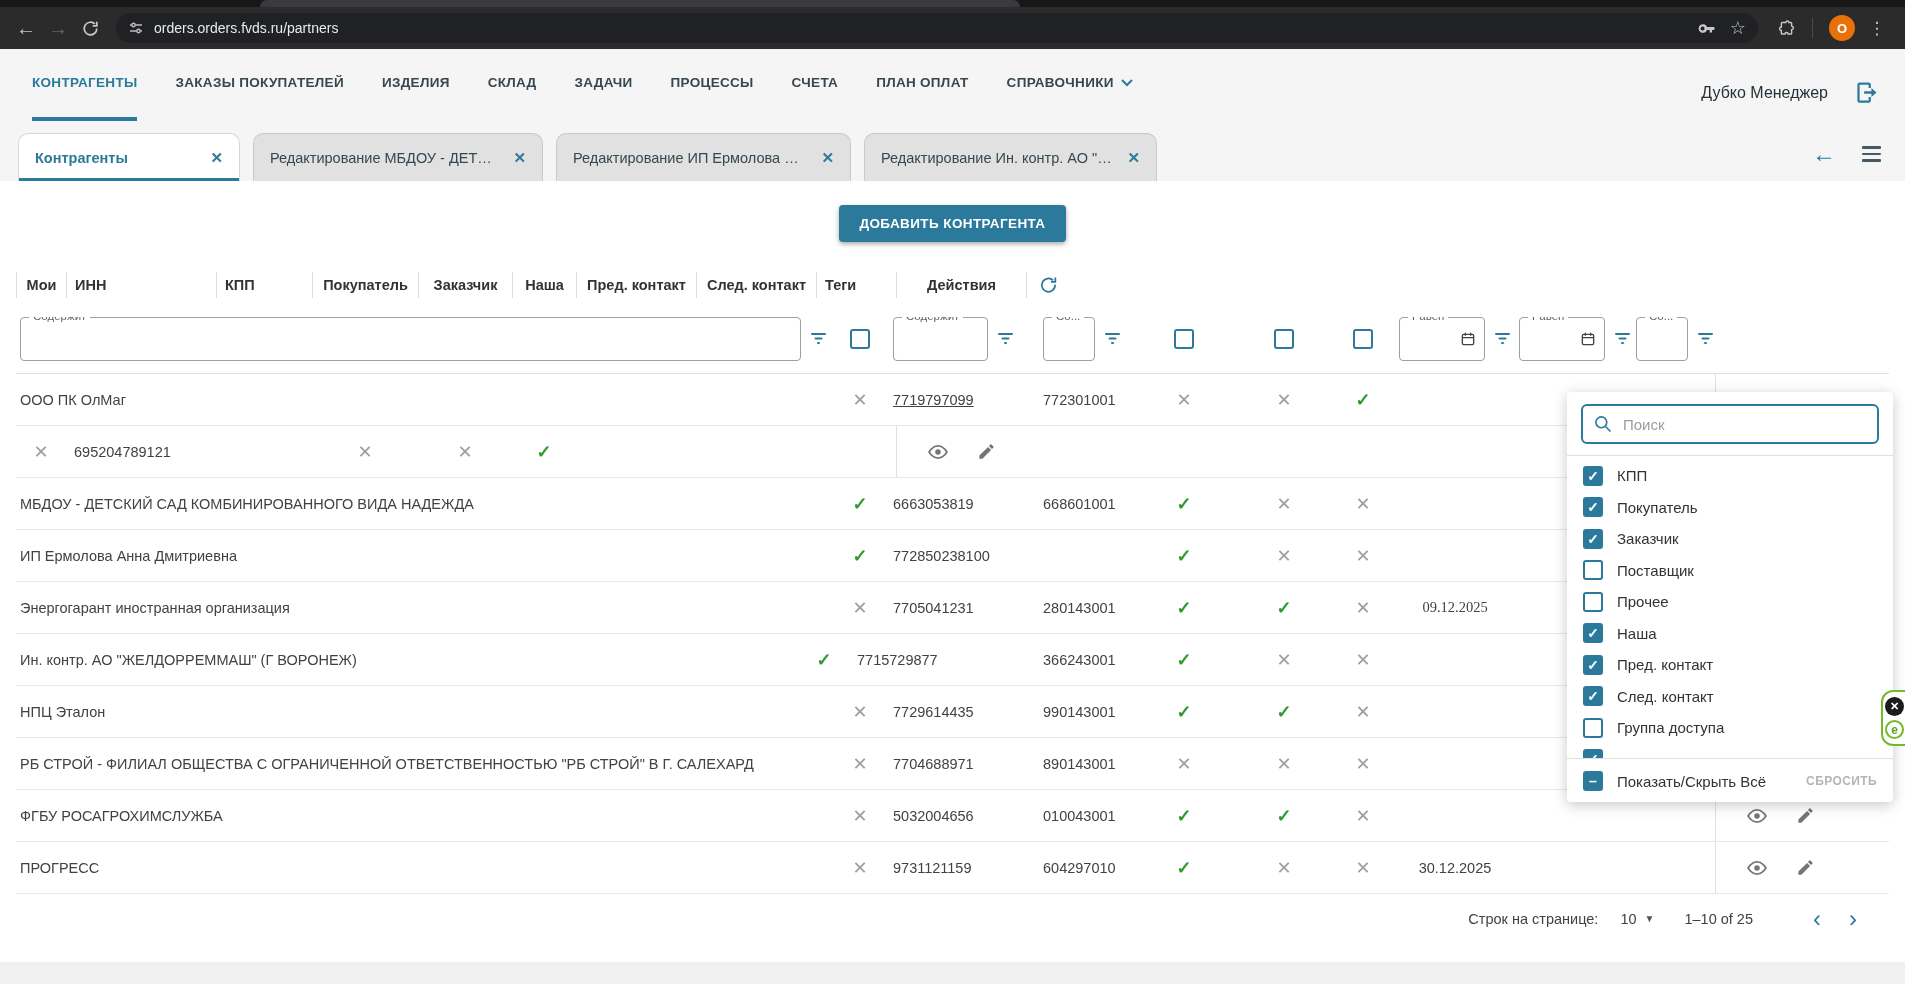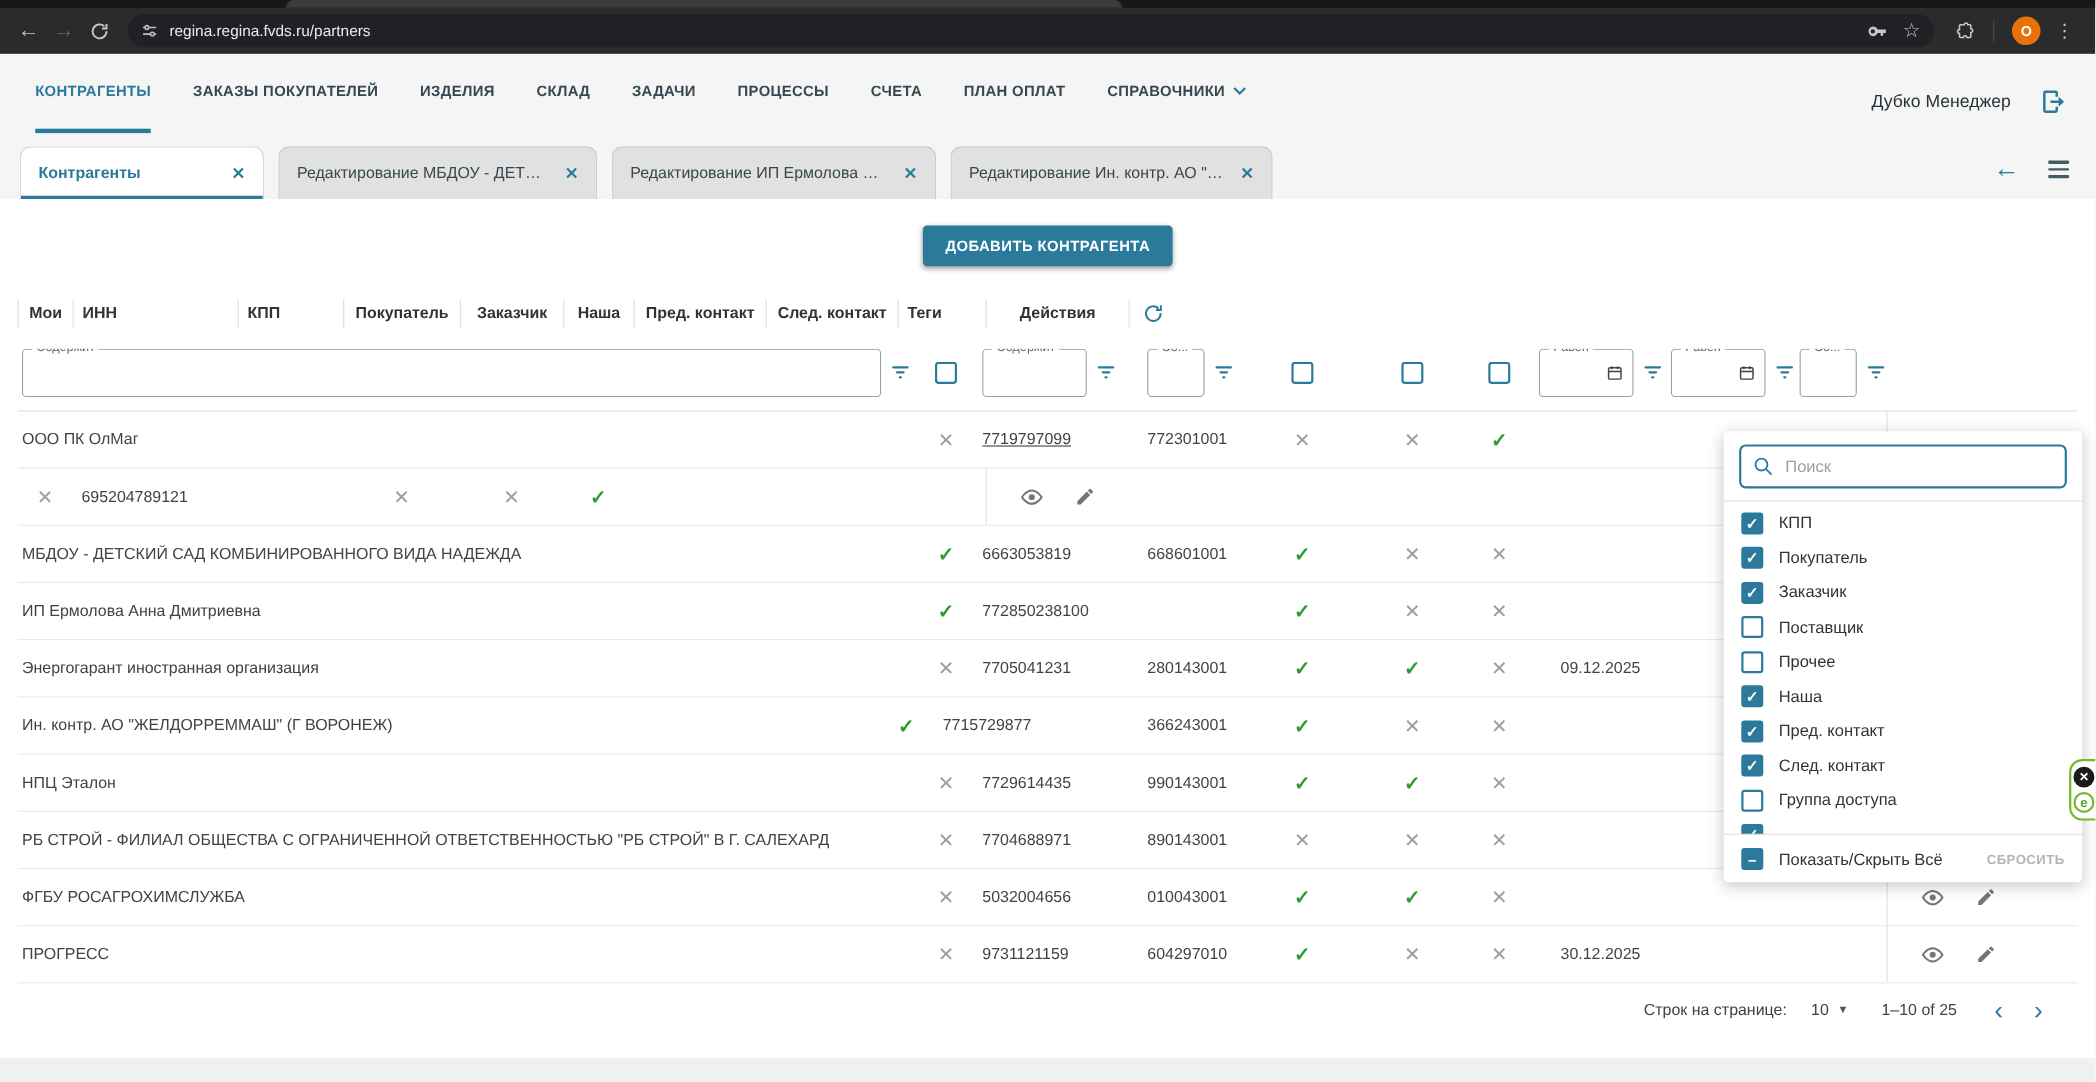--- a/index.html
+++ b/index.html
@@ -64,21 +64,21 @@
   .flabel { position:absolute; top:-8px; left:8px; background:#fff; padding:0 4px; font-size:11.5px; color:#5f6368; white-space:nowrap; }
   .finput input { border:none; outline:none; width:100%; height:100%; font-family:inherit; font-size:14px; background:transparent; }
   .cbox { width:20px; height:20px; border:2px solid var(--accent); border-radius:3px; background:#fff; display:flex; align-items:center; justify-content:center; color:#fff; font-size:14px; font-weight:bold; flex:0 0 auto; cursor:pointer; }
   .cbox.on { background:var(--accent); }
 
   
   .pag { height:49px; display:flex; align-items:center; justify-content:flex-end; padding-right:34px; font-size:14.5px; color:#424242; gap:0; }
   .pag .lbl { margin-right:22px; }
   .rpp { display:flex; align-items:center; gap:8px; margin-right:30px; cursor:pointer; }
   .rpp .car { font-size:10px; color:#555; }
-  .range { margin-right:20px;text-align:center; }
+  .range { margin-right:46px;text-align:center; }
   .pchev { color:var(--accent); font-size:24px; line-height:1; padding:0 14px; cursor:pointer; }
 
   
   .col-menu { position:absolute; left:1567px; top:392px; width:326px; height:410px; background:#fff; border-radius:4px; box-shadow:0 3px 14px rgba(0,0,0,.22); z-index:30; }
   .menu-search { margin:12px 14px 0; height:40px; border:2px solid var(--accent); border-radius:6px; display:flex; align-items:center; padding:0 10px; }
   .menu-search input { border:none; outline:none; flex:1; margin-left:10px; font-family:inherit; font-size:15px; color:#333; }
   .menu-search input::placeholder { color:#9e9e9e; }
   .menu-div { height:1px; background:#e0e0e0; margin-top:11px; }
   .menu-list { height:302px; overflow:hidden; padding:4px 0 0; position:relative; }
   .menu-item { display:flex; align-items:center; gap:14px; height:31.5px; padding:0 16px; font-size:15px; color:#333; cursor:pointer; }
@@ -117,21 +117,21 @@
       </div>
       <div class="urlpill">
         <span class="pill-ic" style="margin-left:0">
           <svg width="16" height="16" viewBox="0 0 16 16" fill="none" stroke="#bdbdbd" stroke-width="1.5">
               <circle cx="5.5" cy="5" r="1.7"></circle>
               <path d="M7.4 5H14M2 5h1.8"></path>
               <circle cx="10.5" cy="11" r="1.7"></circle>
               <path d="M2 11h6.7M12.4 11H14"></path>
             </svg>
         </span>
-        <span class="url-text">regina.regina.fvds.ru/partners</span>
+        <span class="url-text">orders.orders.fvds.ru/partners</span>
         <span class="pill-ic">
           <svg width="19" height="19" viewBox="0 0 24 24" fill="#c7c7c7">
               <path d="M12.65 10A5.5 5.5 0 1 0 12.65 14H16v3h3v-3h3v-4h-9.35zM7 14.5a2.5 2.5 0 1 1 0-5 2.5 2.5 0 0 1 0 5z"></path>
             </svg>
         </span>
         <span class="pill-ic" style="font-size:18px;color:#c7c7c7">☆</span>
       </div>
       <div class="bicon">
         <svg width="19" height="19" viewBox="0 0 24 24" fill="none" stroke="#c7c7c7" stroke-width="1.8">
             <path d="M9 4.5h2a2 2 0 1 1 4 0h2.5a1 1 0 0 1 1 1V9a2.2 2.2 0 1 1 0 4.4V18a1 1 0 0 1-1 1H14a2 2 0 1 0-4 0H6.5a1 1 0 0 1-1-1v-3.6a2.2 2.2 0 1 1 0-4.4V5.5a1 1 0 0 1 1-1H9z"></path>
@@ -476,21 +476,21 @@
             <div class="cell " style="width: 96px;">280143001</div>
             <div class="cell  t-center" style="width: 106px; display: flex;">
               <span class="mk ok">✓</span>
             </div>
             <div class="cell  t-center" style="width: 94px; display: flex;">
               <span class="mk ok">✓</span>
             </div>
             <div class="cell  t-center" style="width: 64px; display: flex;">
               <span class="mk no">✕</span>
             </div>
-            <div class="cell  t-center" style="width: 120px; display: flex;">09.12.2025</div>
+            <div class="cell  t-center" style="width: 120px; display: flex; font-family: Liberation Serif, serif;">09.12.2025</div>
             <div class="cell  t-center" style="width: 120px; display: flex;"></div>
             <div class="cell " style="width: 80px;"></div>
             <div class="cell c-actions" style="width: 130px;">
               <svg width="22" height="16" viewBox="0 0 24 18">
                 <path d="M2 9s4-6.8 10-6.8S22 9 22 9s-4 6.8-10 6.8S2 9 2 9z" fill="none" stroke="#757575" stroke-width="2"></path>
                 <circle cx="12" cy="9" r="3.1" fill="#757575"></circle>
               </svg>
               <svg width="19" height="19" viewBox="0 0 24 24" fill="#757575">
                 <path d="M3 17.2V21h3.8L17.8 10 14 6.2 3 17.2zM20.7 7.1a1 1 0 0 0 0-1.4l-2.4-2.4a1 1 0 0 0-1.4 0l-1.8 1.8 3.8 3.8 1.8-1.8z"></path>
               </svg>

